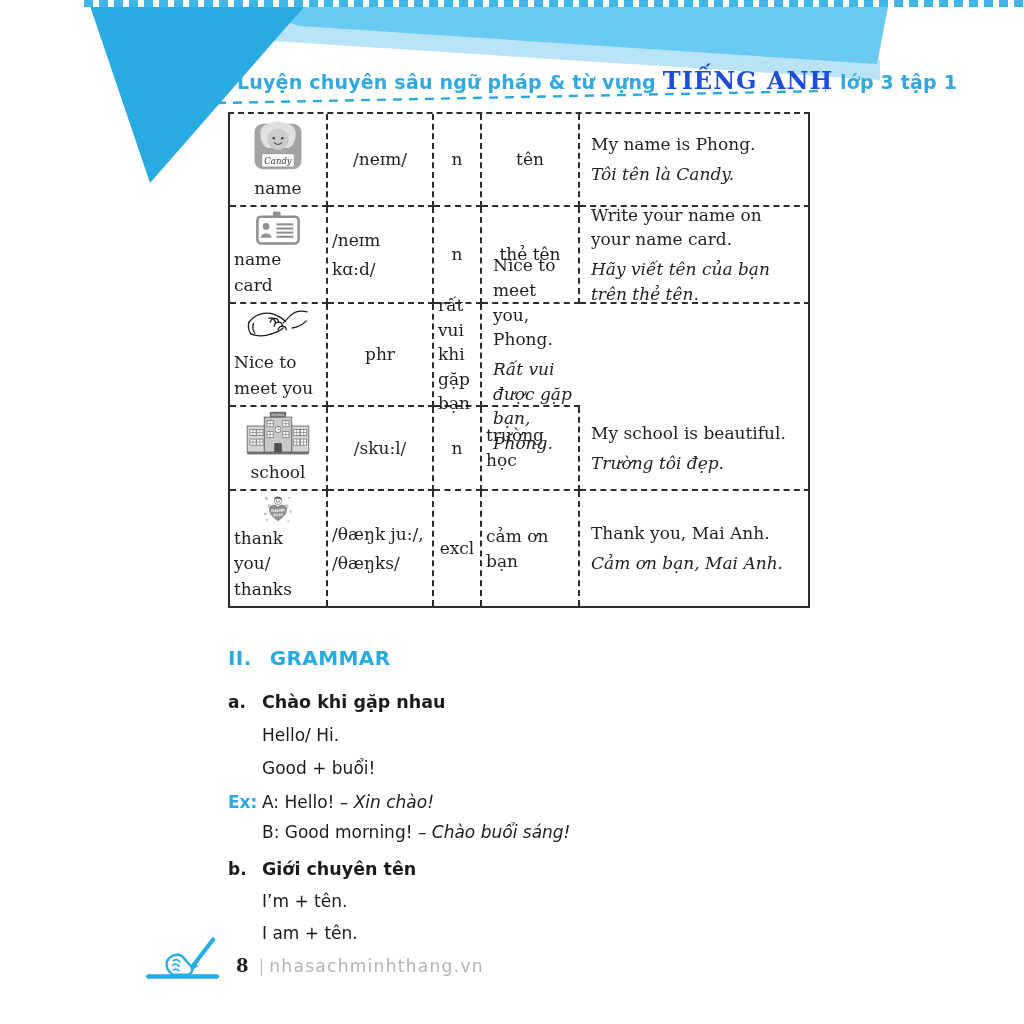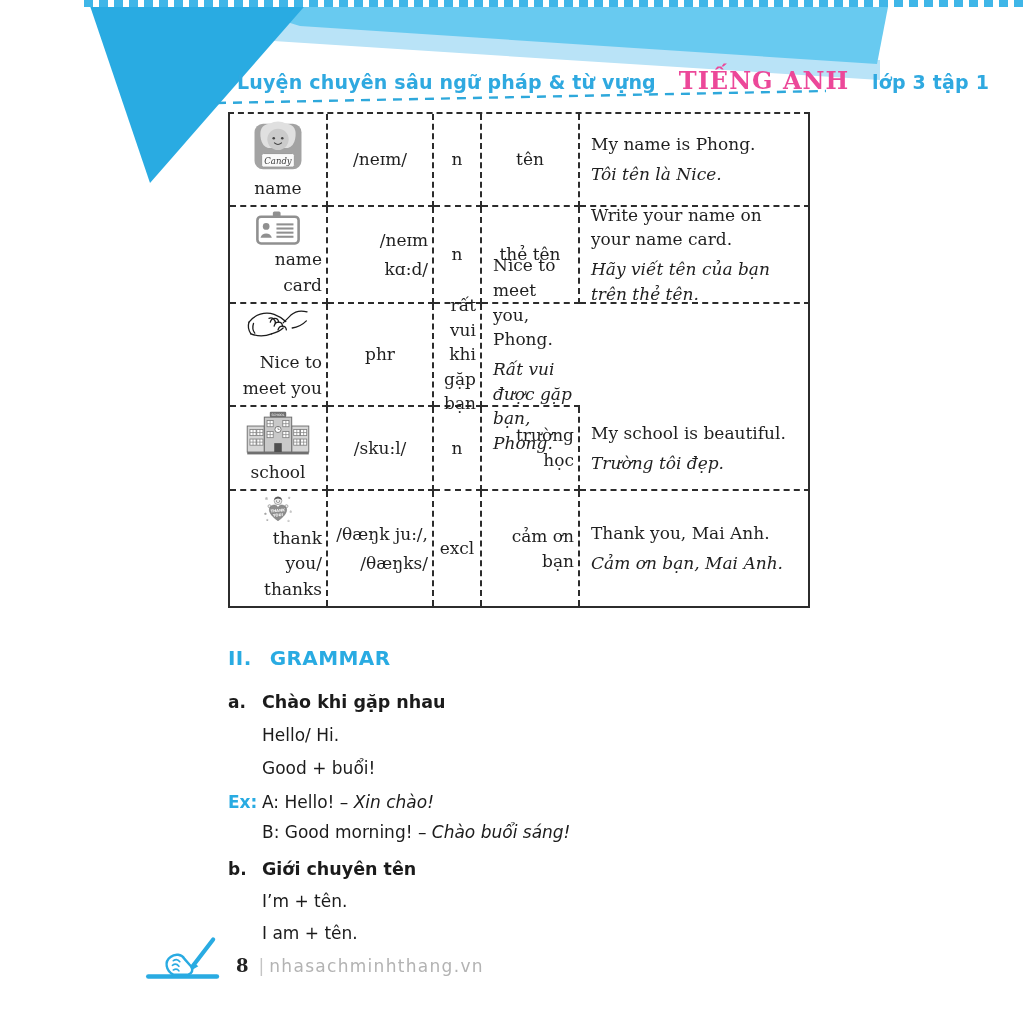--- a/index.html
+++ b/index.html
@@ -5,30 +5,30 @@
   html,body{margin:0;padding:0;background:#e8e8e8;}
   .page{position:relative;width:1024px;height:1024px;margin:0 auto;background:#ffffff;overflow:hidden;
         font-family:"DejaVu Serif","Liberation Serif",serif;color:#1f1f1f;}
   
   .decor-top{position:absolute;left:0;top:0;width:1024px;height:220px;}
   .dotted-top{position:absolute;left:84px;top:0;width:940px;height:7px;
       background:repeating-linear-gradient(90deg,#3fb6e8 0 9px,#ffffff 9px 15px);z-index:3;}
   
   .title{position:absolute;left:237px;top:66px;z-index:4;font-family:"DejaVu Sans","Liberation Sans",sans-serif;
          font-weight:bold;font-size:19px;color:#2fa9e0;letter-spacing:.2px;white-space:nowrap;}
-  .title .brand{font-family:"DejaVu Serif","Liberation Serif",serif;font-size:24px;color:#ec4899;
-         letter-spacing:1px;margin:0 16px;text-align:right;}
+  .title .brand{font-family:"DejaVu Serif","Liberation Serif",serif;font-size:24px;color:#1d4ed8;
+         letter-spacing:1px;margin:0 0;text-align:right;}
   
   .vtable{position:absolute;left:228px;top:112px;width:582px;
       border-left:2px solid #2c2c2c;border-right:2px solid #2c2c2c;border-bottom:2px solid #2c2c2c;
       border-top:2px dashed #2c2c2c;box-sizing:border-box;background:#fff;}
   .vrow{display:grid;grid-template-columns:98px 106px 48px 98px 230px;}
   .vrow:not(:last-child) .vcell{border-bottom:2px dashed #2c2c2c;}
   .vcell{box-sizing:border-box;display:flex;flex-direction:column;align-items:center;justify-content:center;
-      text-align:right;font-size:17px;line-height:1.45;padding:4px 4px;}
+      text-align:left;font-size:17px;line-height:1.45;padding:4px 4px;}
   .vcell:not(:last-child){border-right:2px dashed #2c2c2c;}
   .vcell.example{align-items:flex-start;text-align:left;padding-left:11px;padding-right:6px;gap:5px;}
   .vcell .vi{font-style:italic;}
   .word-label{margin-top:2px;line-height:1.5;}
   .r1{height:93px}.r2{height:97px}.r3{height:103px}.r4{height:84px}.r5{height:115px}
   .phon{line-height:1.7;}
   
   .grammar{position:absolute;left:228px;top:646px;width:580px;
       font-family:"DejaVu Sans","Liberation Sans",sans-serif;font-size:17px;color:#1b1b1b;}
   .g-heading{font-size:20px;font-weight:bold;color:#29abe2;letter-spacing:.4px;margin-bottom:22px;height:24px;}
@@ -80,21 +80,21 @@
           <rect x="13" y="50" width="46" height="19" rx="2.5" fill="#fafafa" stroke="#9a9a9a" stroke-width="1.4"></rect>
           <text x="36" y="64" text-anchor="middle" font-size="12" font-style="italic" fill="#3c3c3c" font-family="DejaVu Serif, serif">Candy</text>
         </svg>
         <div class="word-label">name</div>
       </div>
       <div class="vcell r1 phon">/neɪm/</div>
       <div class="vcell r1">n</div>
       <div class="vcell r1">tên</div>
       <div class="vcell r1 example">
         <div>My name is Phong.</div>
-        <div class="vi">Tôi tên là Nice.</div>
+        <div class="vi">Tôi tên là Candy.</div>
       </div>
     </div>
 
     <div class="vrow">
       <div class="vcell r2">
         <svg width="80" height="62" viewBox="0 0 86 66">
           <rect x="33" y="1" width="15" height="20" rx="3" fill="#909090"></rect>
           <rect x="3" y="11" width="80" height="52" rx="7" fill="#ffffff" stroke="#909090" stroke-width="5"></rect>
           <circle cx="20" cy="30" r="6.5" fill="#909090"></circle>
           <path d="M9 52 C11 41 29 41 31 52 Z" fill="#909090"></path>

